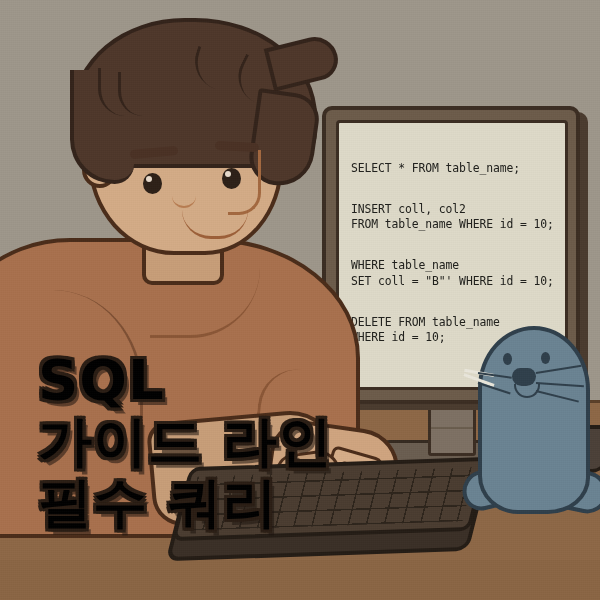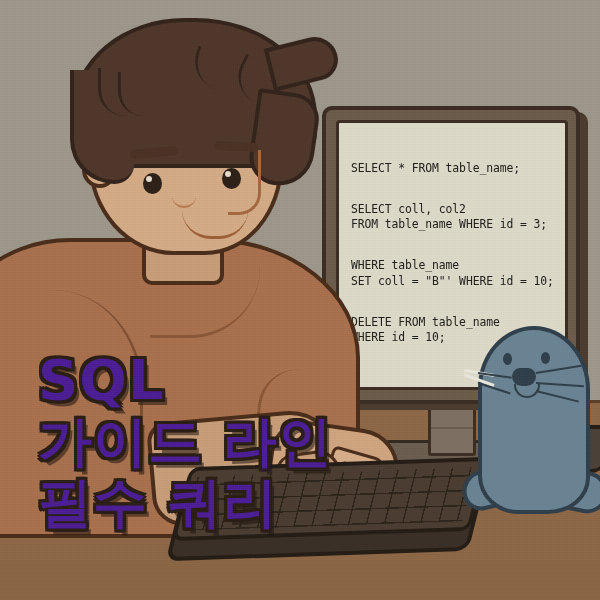--- a/index.html
+++ b/index.html
@@ -442,21 +442,21 @@
 
   
   .title-block {
     position: absolute;
     left: 38px; top: 352px;
     z-index: 60;
   }
   .title-line {
     font-family: "DejaVu Sans", sans-serif;
     font-weight: 700;
-    color: #4c1d95;
+    color: #000000;
     letter-spacing: 1px;
     line-height: 1.0;
     margin: 0 0 7px 0;
     text-shadow:
       -3px -3px 0 #2a1d14, 3px -3px 0 #2a1d14,
       -3px  3px 0 #2a1d14, 3px  3px 0 #2a1d14,
        0px -3px 0 #2a1d14, 0px  3px 0 #2a1d14,
       -3px  0px 0 #2a1d14, 3px  0px 0 #2a1d14,
        5px  6px 0 rgba(30,20,14,.55);
   }
@@ -477,22 +477,22 @@
 
   <div class="mon-base"></div>
   <div class="mon-base-top"></div>
   <div class="mon-neck"></div>
   <div class="monitor-shadow"></div>
   <div class="monitor-body"></div>
 
   <div class="monitor-screen">
     <div class="code">
 <div class="code-block"><span>SELECT * FROM table_name;</span></div>
-<div class="code-block"><span>SELECT coll, col2</span>
-<span>FROM table_name WHERE id = 3;</span></div>
+<div class="code-block"><span>INSERT coll, col2</span>
+<span>FROM table_name WHERE id = 10;</span></div>
 <div class="code-block"><span>WHERE table_name</span>
 <span>SET coll = "B"' WHERE id = 10;</span></div>
 <div class="code-block"><span>DELETE FROM table_name</span>
 <span>WHERE id = 10;</span></div>
     </div>
   </div>
 
   <div class="torso"></div>
   <div class="sleeve-seam"></div>
   <div class="shirt-fold-a"></div>

